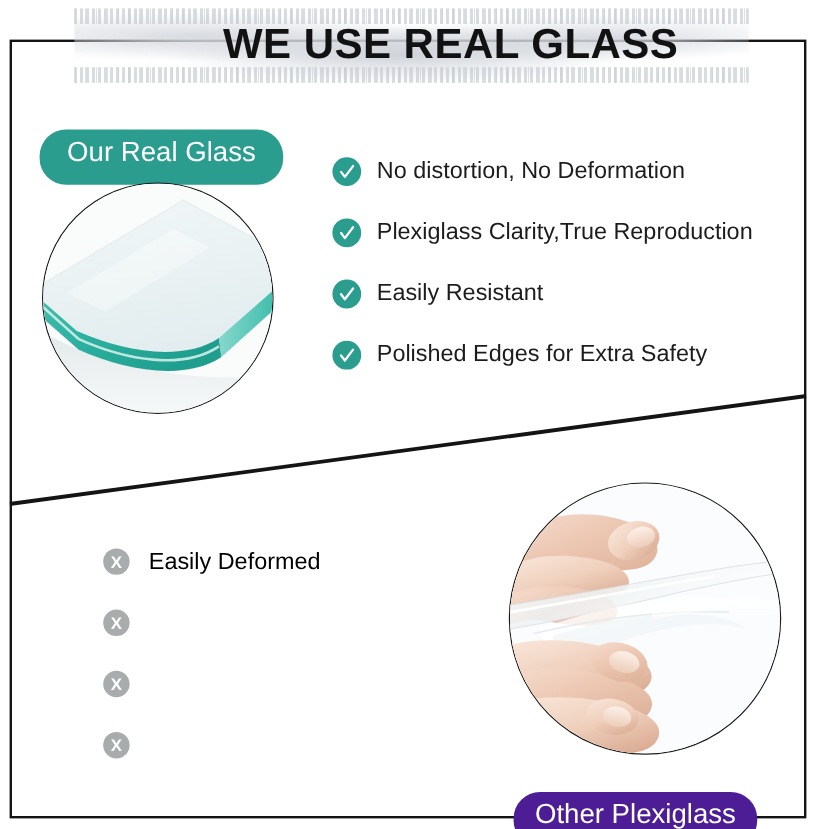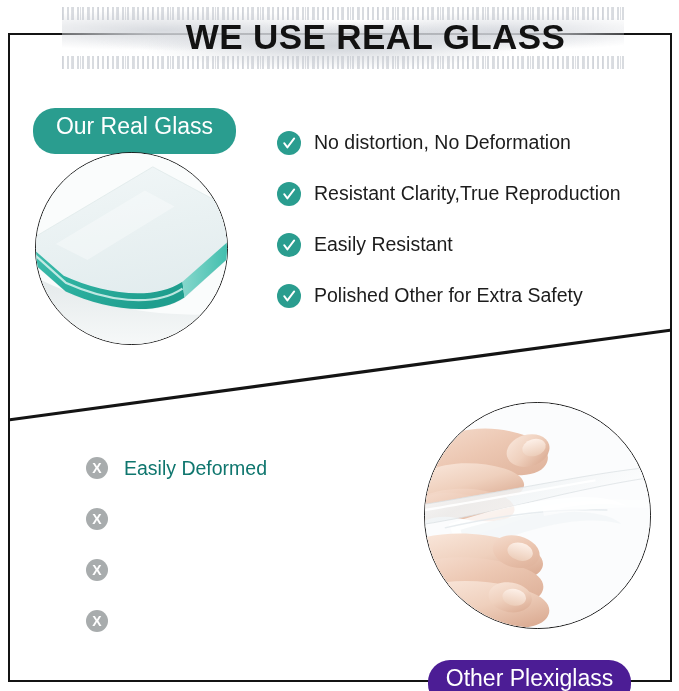--- a/index.html
+++ b/index.html
@@ -147,21 +147,21 @@
     background: #a8acad;
     font-size: 14px;
     font-weight: bold;
   }
   .row-label {
     font-size: 19.5px;
     color: #1c1c1c;
     white-space: nowrap;
   }
   #pros-list .row-label { margin-left: 13px; }
-  #cons-list .row-label { margin-left: 16px; color: #0f766e; }
+  #cons-list .row-label { margin-left: 16px; color: #000000; }
 
   
   .photo-circle {
     position: absolute;
     border-radius: 50%;
     border: 1.6px solid #1a1a1a;
     overflow: hidden;
     box-sizing: border-box;
   }
   #photo-real-glass {
@@ -253,39 +253,39 @@
       </span>
       <span class="row-label">No distortion, No Deformation</span>
     </div>
 
     <div class="row">
       <span class="mark mark-check">
         <svg width="16" height="16" viewBox="0 0 16 16" aria-hidden="true">
           <path d="M3.2 8.2 L6.4 12.4 L13.2 3.4" fill="none" stroke="#ffffff" stroke-width="1.9" stroke-linecap="round" stroke-linejoin="round"></path>
         </svg>
       </span>
-      <span class="row-label">Resistant Clarity,True Reproduction</span>
+      <span class="row-label">Plexiglass Clarity,True Reproduction</span>
     </div>
 
     <div class="row">
       <span class="mark mark-check">
         <svg width="16" height="16" viewBox="0 0 16 16" aria-hidden="true">
           <path d="M3.2 8.2 L6.4 12.4 L13.2 3.4" fill="none" stroke="#ffffff" stroke-width="1.9" stroke-linecap="round" stroke-linejoin="round"></path>
         </svg>
       </span>
       <span class="row-label">Easily Resistant</span>
     </div>
 
     <div class="row">
       <span class="mark mark-check">
         <svg width="16" height="16" viewBox="0 0 16 16" aria-hidden="true">
           <path d="M3.2 8.2 L6.4 12.4 L13.2 3.4" fill="none" stroke="#ffffff" stroke-width="1.9" stroke-linecap="round" stroke-linejoin="round"></path>
         </svg>
       </span>
-      <span class="row-label">Polished Other for Extra Safety</span>
+      <span class="row-label">Polished Edges for Extra Safety</span>
     </div>
 
   </div>
 
   <div class="list" id="cons-list">
 
     <div class="row">
       <span class="mark mark-x">X</span>
       <span class="row-label">Easily Deformed</span>
     </div>

